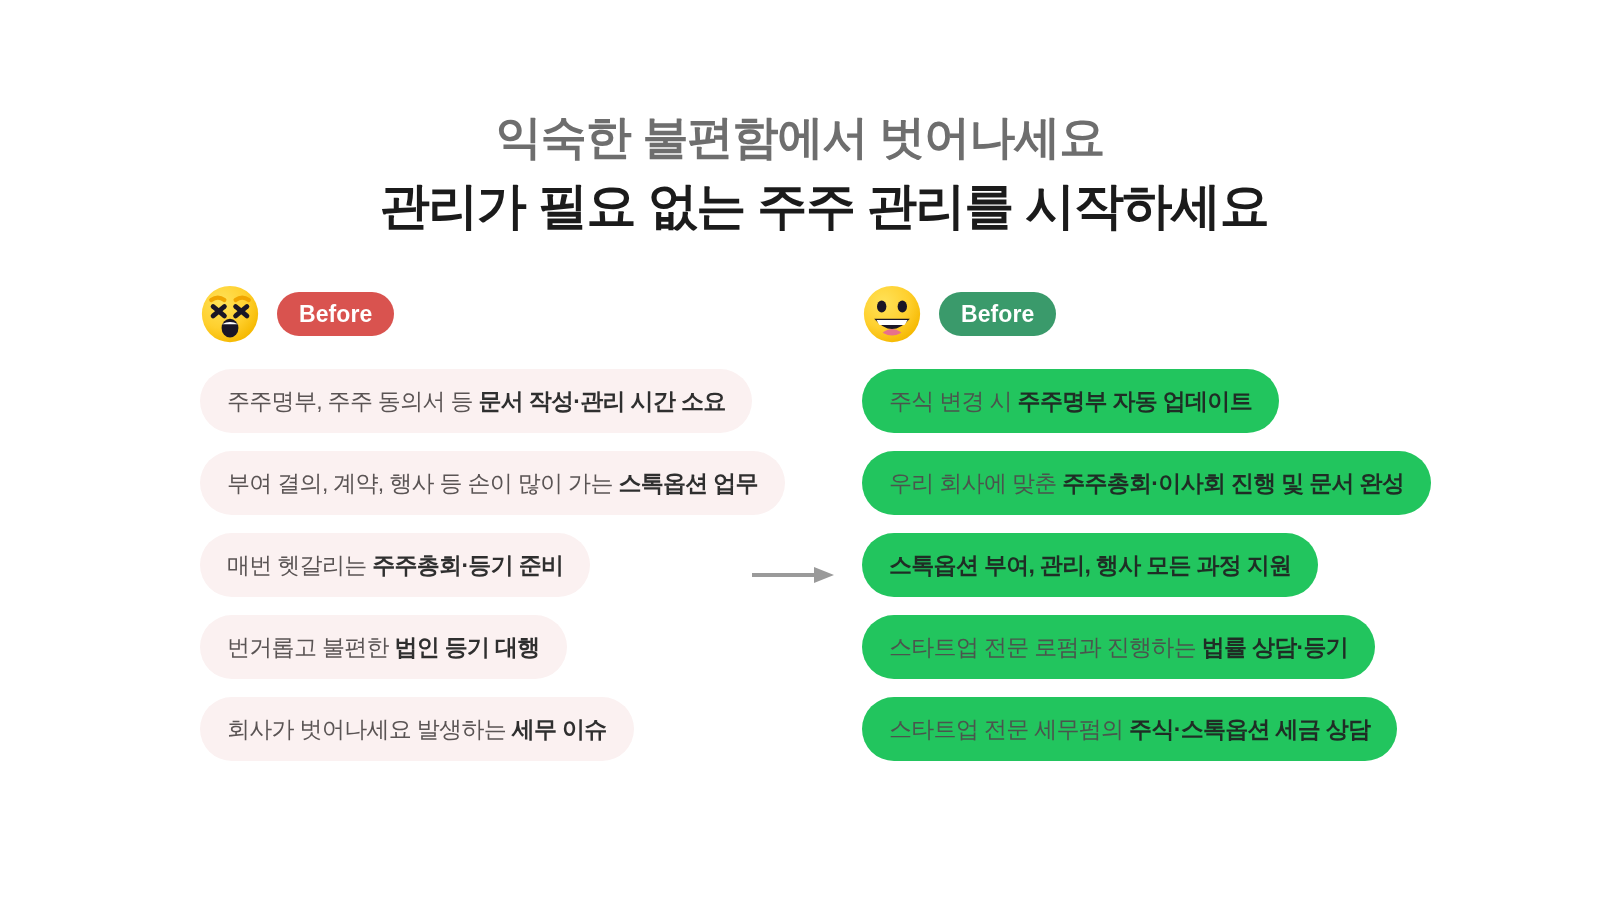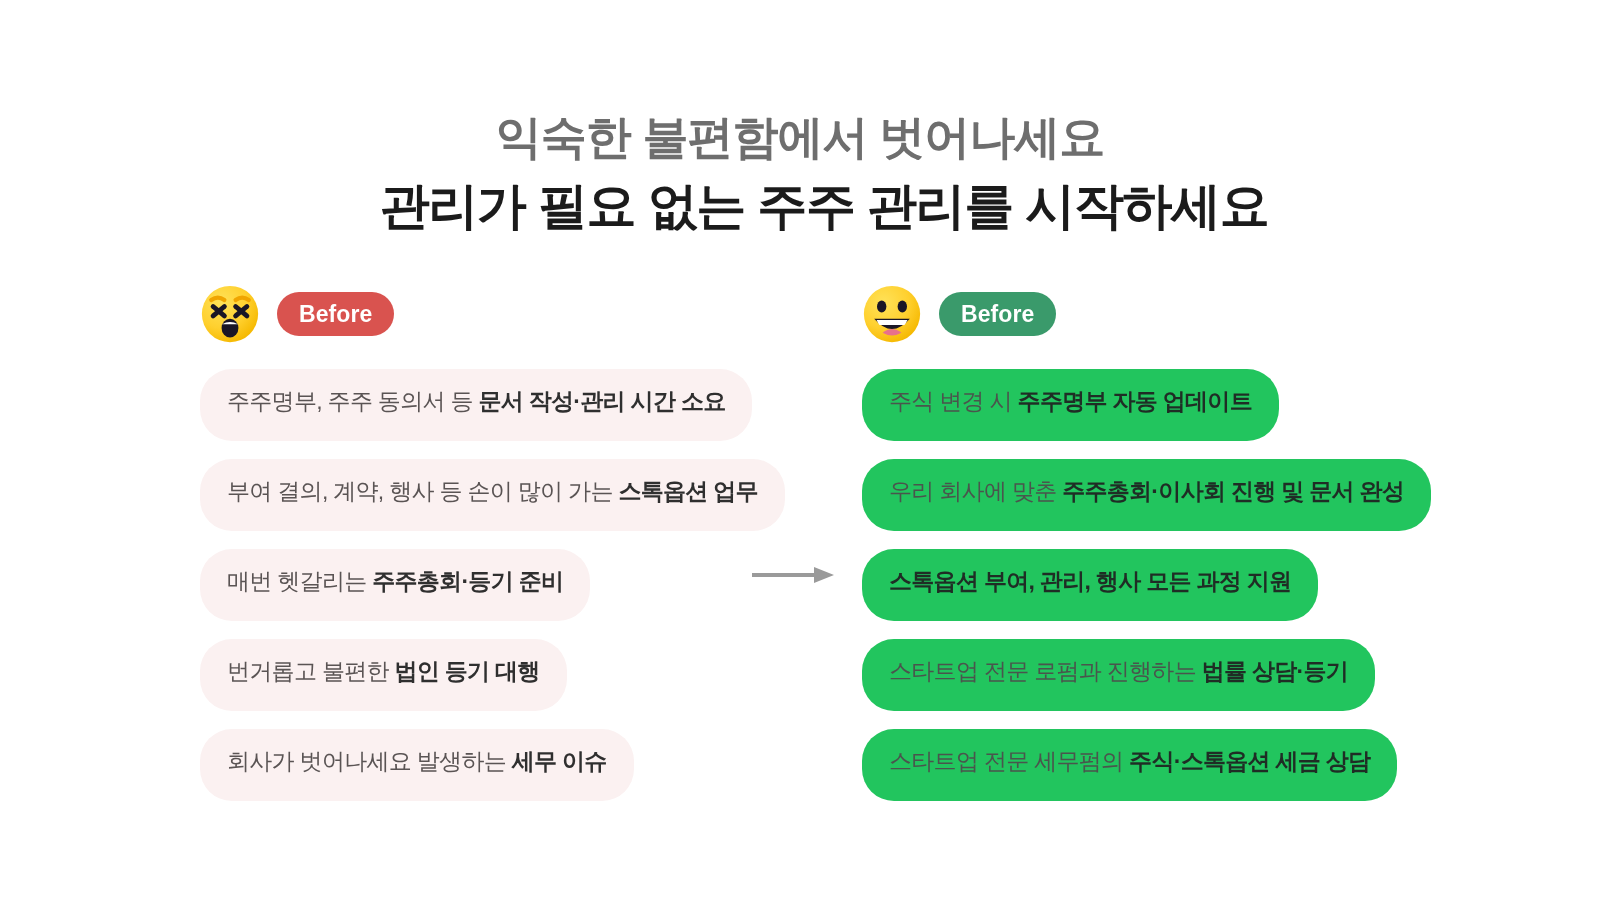--- a/index.html
+++ b/index.html
@@ -99,21 +99,21 @@
   .items {
     margin-top: 23px;
     display: flex;
     flex-direction: column;
     gap: 18px;
     align-items: flex-start;
   }
 
   .item {
     display: inline-block;
-    height: 72px;
+    height: 64px;
     line-height: 64px;
     padding: 0 27px;
     border-radius: 32px;
     font-size: 23px;
     letter-spacing: -0.7px;
     white-space: nowrap;
   }
   .item.pink  { background: #fbf1f1; color: #5a5454; }
   .item.mint  { background: #22c55e; color: #4a554d; }
   .item b     { font-weight: 700; color: #2f2f2f; }

